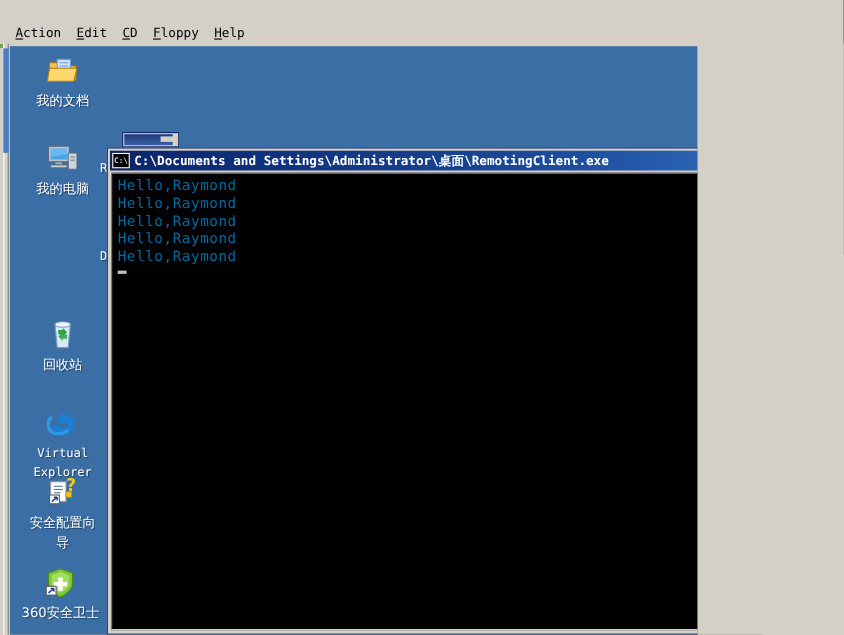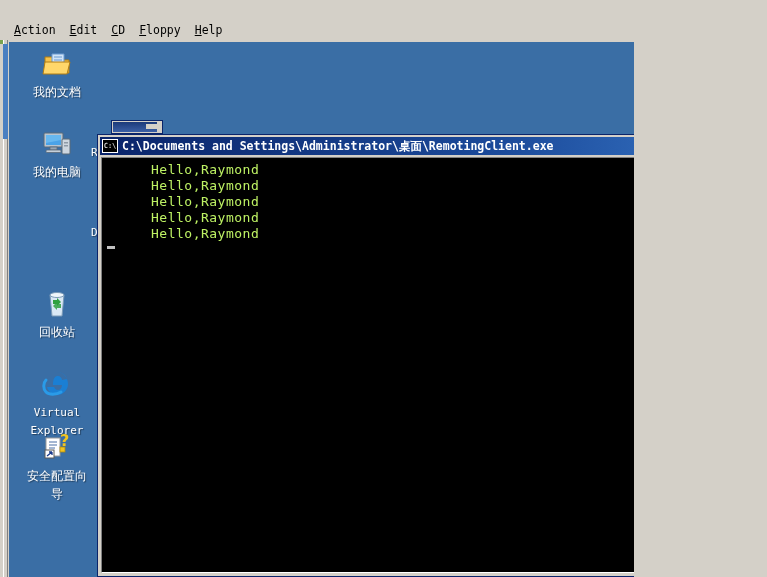--- a/index.html
+++ b/index.html
@@ -233,27 +233,26 @@
     width: 648px; height: 416px;
     background: #000000;
     overflow: hidden;
     border: 1px solid;
     border-color: #808080 #ffffff #ffffff #808080;
     box-sizing: border-box;
   }
   #console-text {
     position: absolute;
     left: 5px; top: 4px;
-    color: #bef264;
+    color: #0369a1;
     font-family: "DejaVu Sans Mono", monospace;
     font-size: 13px;
     line-height: 16px;
     white-space: pre;
     letter-spacing: 0.5px;
-    margin-left: 44px;
   }
   #console-cursor {
     position: absolute;
     left: 5px; top: 88px;
     width: 8px; height: 3px;
     background: #c0c0c0;
   }
 
   
   #console-scrollbar {
@@ -387,20 +386,32 @@
           <text x="19" y="14" font-family="DejaVu Sans" font-size="16" font-weight="bold" fill="#f2c420">?</text>
           <rect x="19" y="15" width="5" height="5" fill="#f2c420" stroke="#b08c10" stroke-width="0.8"></rect>
           <rect x="4" y="18" width="9" height="8" fill="#ffffff" stroke="#5b5b5b" stroke-width="1"></rect>
           <path d="M6 24 L11 20 M11 20 L8 20 M11 20 L11 23" stroke="#1a3a8a" stroke-width="1.3" fill="none"></path>
         </svg>
       </span>
       <span class="lbl">安全配置向
 导</span>
     </div>
 
+    <div class="desk-icon" style="left:8px; top:472px;">
+      <span class="ico">
+        <svg width="32" height="32" viewBox="0 0 32 32">
+          <path d="M16 3 L27 7 L27 16 C27 22 22 26 16 29 C10 26 5 22 5 16 L5 7 Z" fill="#7ec63a" stroke="#4b8a18" stroke-width="1"></path>
+          <path d="M16 6 L24 9 L24 16 C24 20 20 23 16 25 C12 23 8 20 8 16 L8 9 Z" fill="#a5dd61"></path>
+          <path d="M14 11 L18 11 L18 15 L22 15 L22 19 L18 19 L18 23 L14 23 L14 19 L10 19 L10 15 L14 15 Z" fill="#ffffff"></path>
+          <rect x="3" y="19" width="9" height="8" fill="#ffffff" stroke="#5b5b5b" stroke-width="1"></rect>
+          <path d="M5 25 L10 21 M10 21 L7 21 M10 21 L10 24" stroke="#1a3a8a" stroke-width="1.3" fill="none"></path>
+        </svg>
+      </span>
+      <span class="lbl">360安全卫士</span>
+    </div>
 
     <span class="occluded-lbl" style="left:82px; top:104px;">Re</span>
     <span class="occluded-lbl" style="left:82px; top:184px;">Do</span>
 
     <div id="bg-window">
       <div id="bg-window-tb"></div>
       <div id="bg-window-btns"></div>
     </div>
 
     <div id="console-window">

